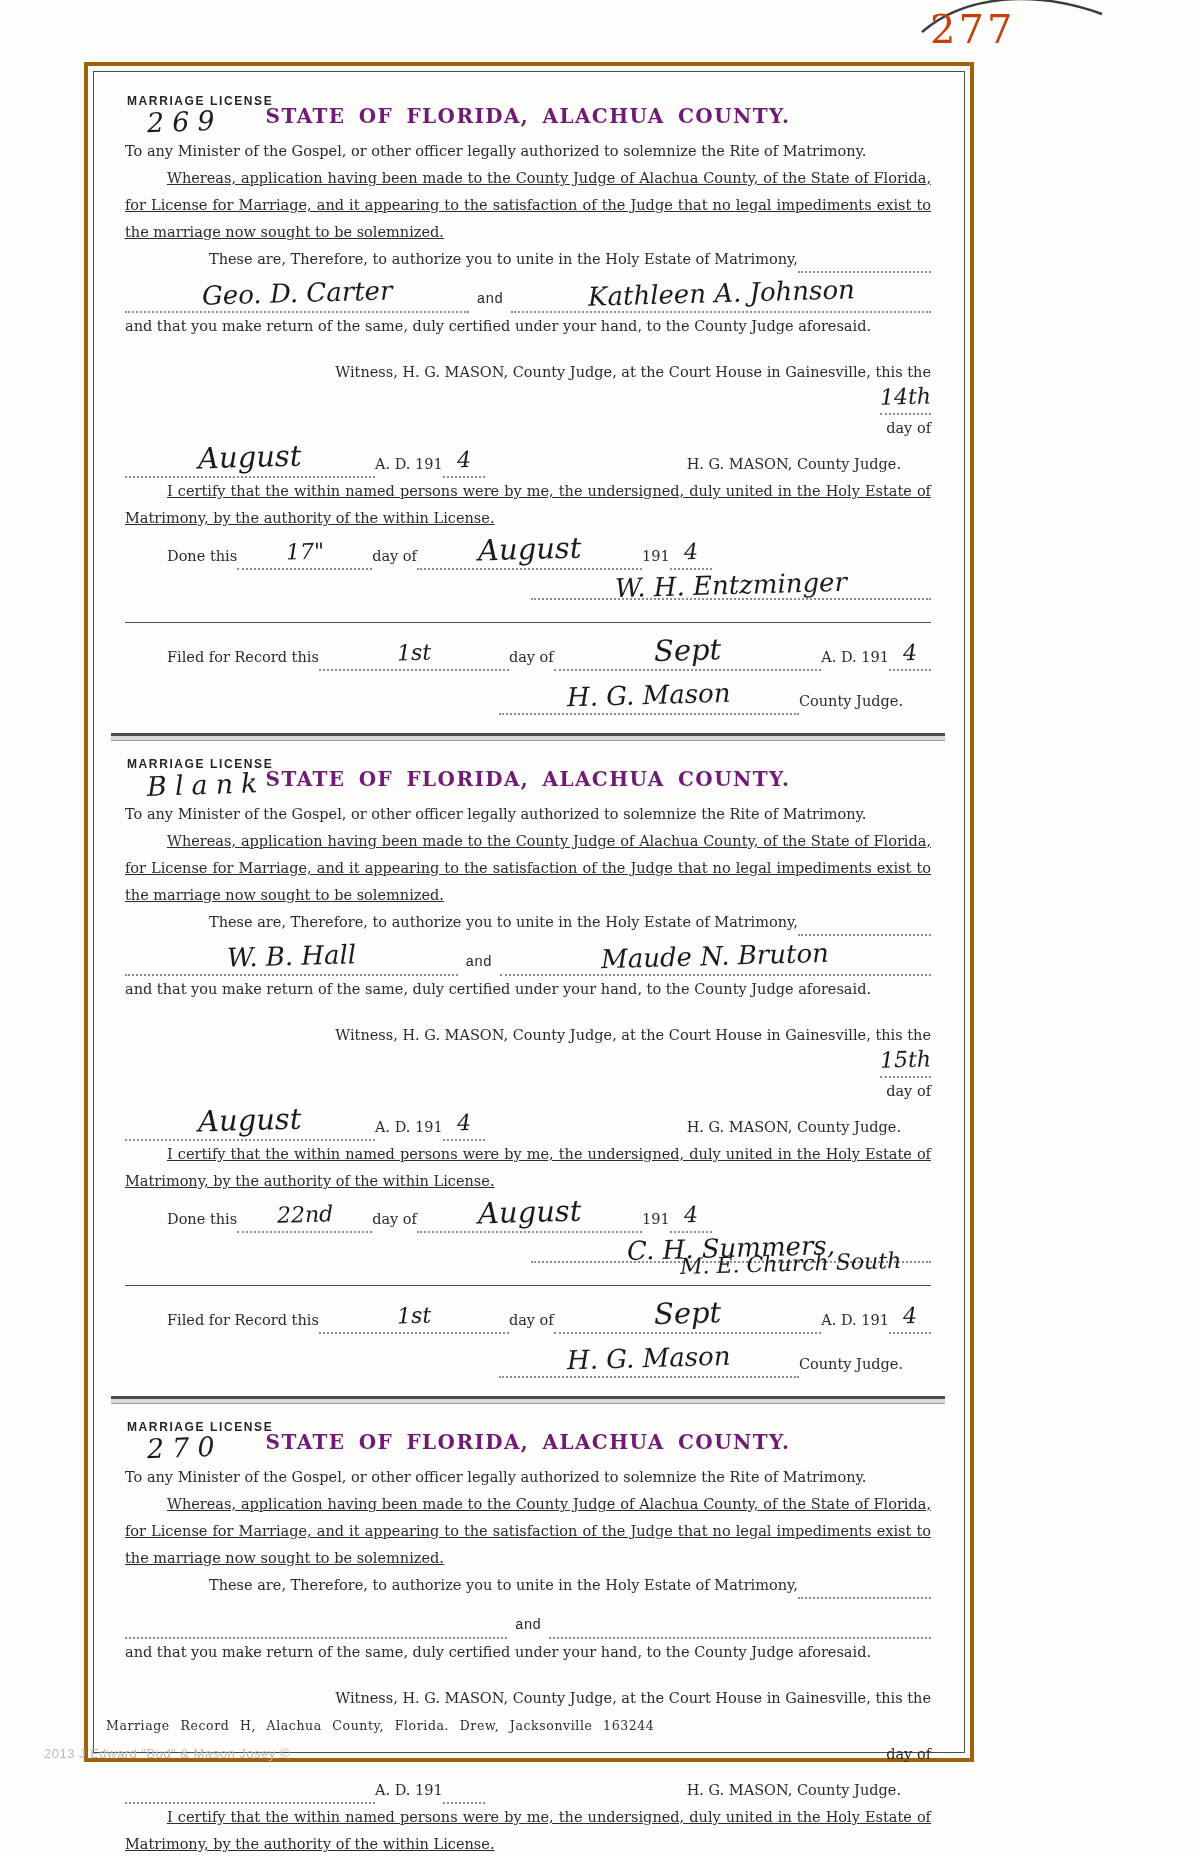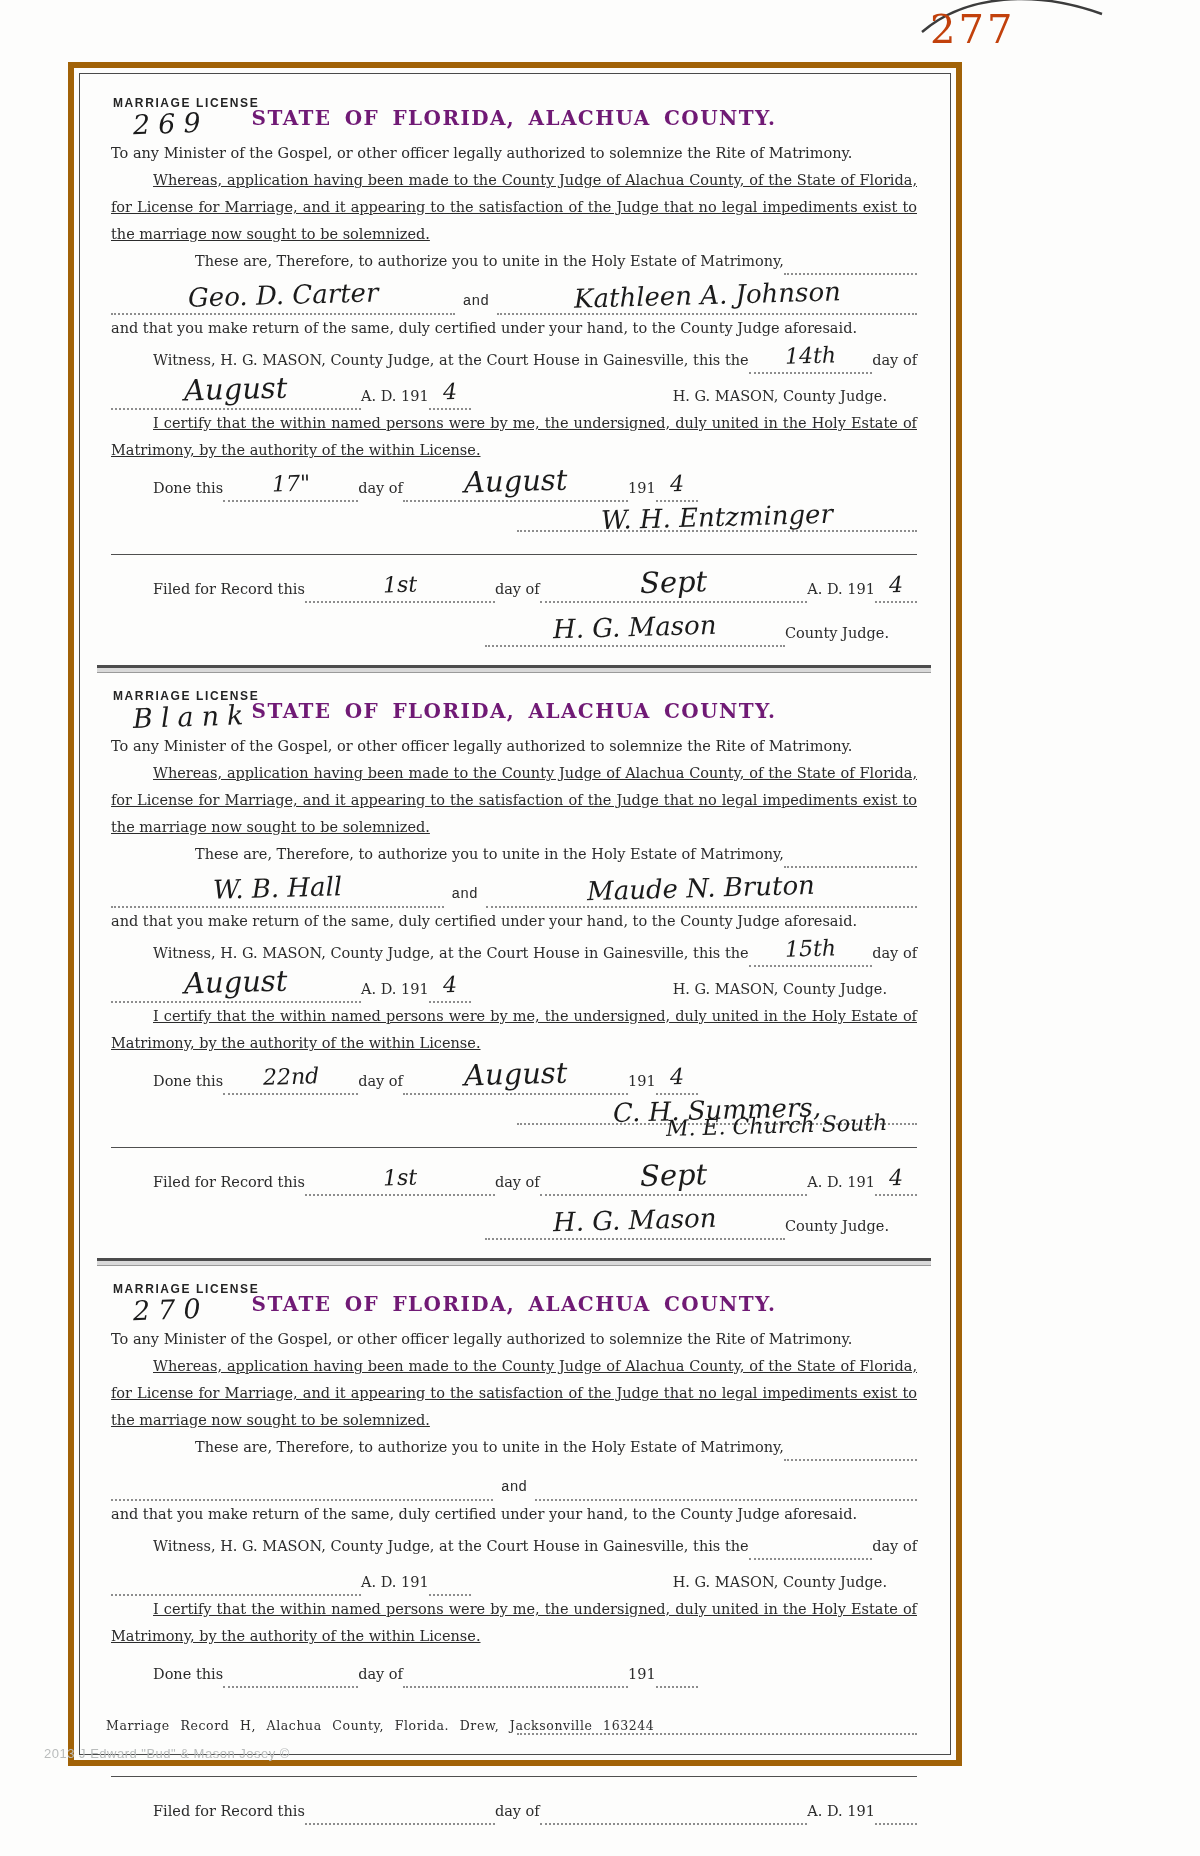--- a/index.html
+++ b/index.html
@@ -10,22 +10,22 @@
   }
   
   .pagenum {
     position:absolute; left:930px; top:6px;
     font-size:40px; letter-spacing:3px; color:#c2410c;
   }
   .flourish { position:absolute; left:916px; top:-2px; width:190px; height:40px; }
 
   
   .frame-outer {
-    position:absolute; left:68px; top:62px; width:882px; height:1692px;
-    border:6px solid #a16207; background:#fdfdfc;
+    position:absolute; left:84px; top:62px; width:882px; height:1692px;
+    border:4px solid #a16207; background:#fdfdfc;
   }
   .frame-inner {
     position:absolute; left:5px; top:5px; right:5px; bottom:5px;
     border:1px solid #4a4a4a;
   }
   .content { position:absolute; left:37px; top:26px; width:806px; }
 
   
   .form { position:relative; padding-bottom:8px; }
   .p { font-size:14.5px; line-height:27px; margin:0; }
@@ -63,21 +63,21 @@
     border-bottom:2px dotted #8d8d8d; position:relative;
     min-height:20px; text-align:center; overflow:visible;
   }
   .grow { flex:1 1 auto; }
   .lbl { white-space:nowrap; flex:0 0 auto; }
   .spacer { flex:1 1 auto; }
 
   .names-row { margin-top:6px; height:34px; }
   .names-row .lbl { padding:0 8px;font-family:Liberation Mono, monospace; }
 
-  .witness-row { margin-top:3px; }
+  .witness-row { margin-top:19px;flex-direction:column; }
   .ad-row { margin-top:6px; height:30px; }
   .done-row { margin-top:2px; height:36px; }
   .sig-row { height:42px; margin-top:2px; }
   .sig-line { width:400px; margin-left:auto; border-bottom:2px dotted #8d8d8d;
               text-align:center; }
   .sig-title { text-align:right; padding-right:30px; margin-top:-10px; height:22px; }
   .sig-title .hw { font-size:22px; }
 
   .filed-rule { border-top:1.5px solid #4f4f4f; margin:8px 0 14px 0; }
   .filed-row { height:34px; }

